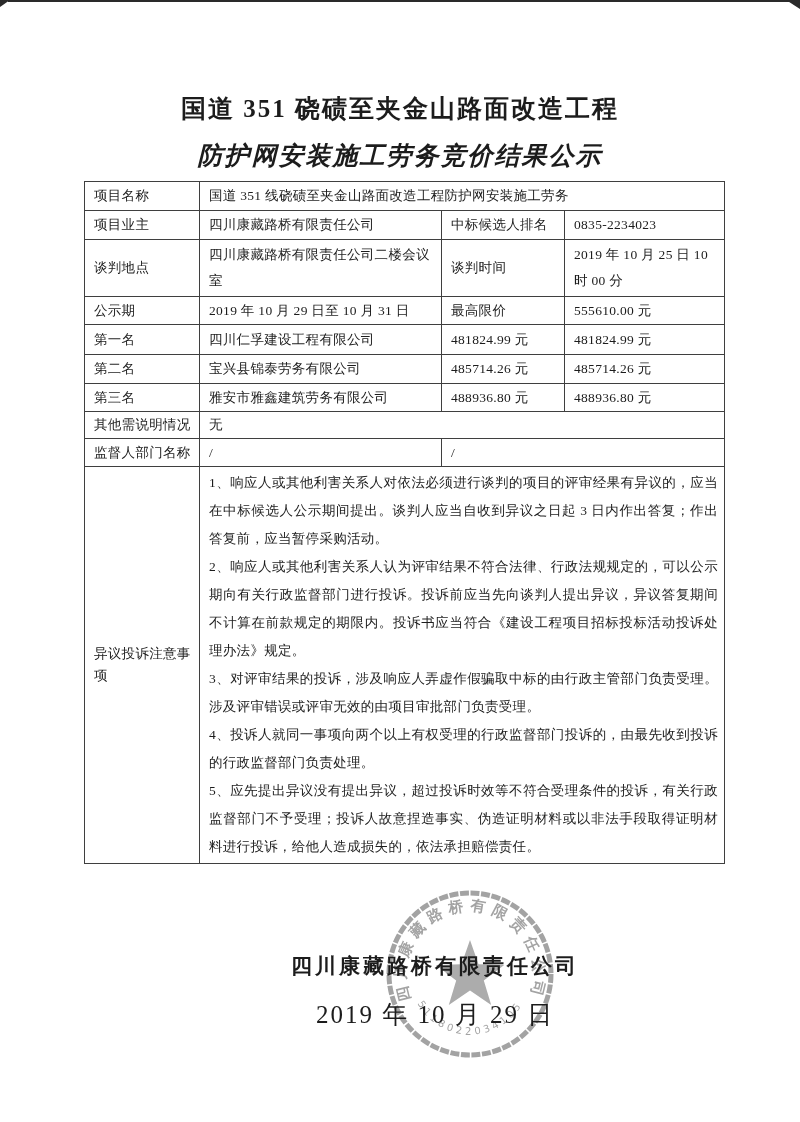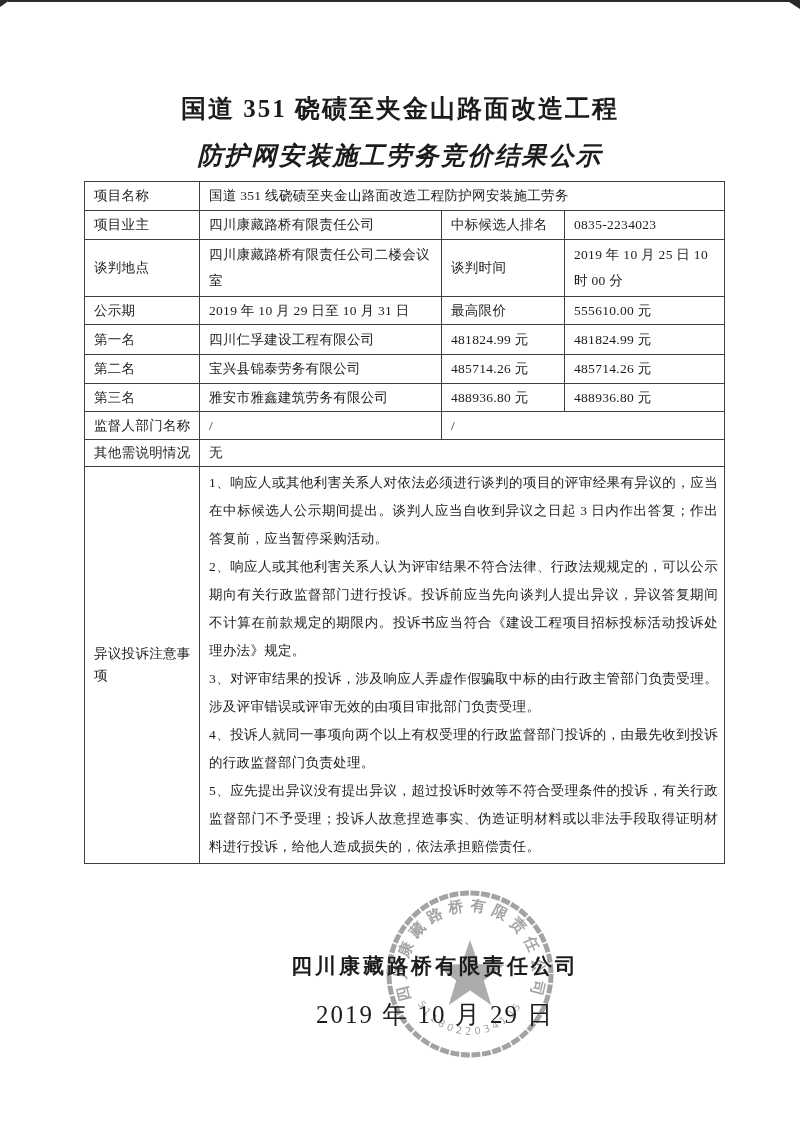--- a/index.html
+++ b/index.html
@@ -100,28 +100,28 @@
       <td>宝兴县锦泰劳务有限公司</td>
       <td>485714.26 元</td>
       <td>485714.26 元</td>
     </tr>
     <tr style="height:28px">
       <td class="lbl">第三名</td>
       <td>雅安市雅鑫建筑劳务有限公司</td>
       <td>488936.80 元</td>
       <td>488936.80 元</td>
     </tr>
+    <tr style="height:27px">
+      <td class="lbl">其他需说明情况</td>
+      <td colspan="3">无</td>
+    </tr>
     <tr style="height:28px">
       <td class="lbl">监督人部门名称</td>
       <td>/</td>
       <td colspan="2">/</td>
-    </tr>
-    <tr style="height:27px">
-      <td class="lbl">其他需说明情况</td>
-      <td colspan="3">无</td>
     </tr>
     <tr style="height:396px">
       <td class="lbl objection-label">异议投诉注意事项</td>
       <td colspan="3" class="objection-content">
         <p>1、响应人或其他利害关系人对依法必须进行谈判的项目的评审经果有异议的，应当在中标候选人公示期间提出。谈判人应当自收到异议之日起 3 日内作出答复；作出答复前，应当暂停采购活动。</p>
         <p>2、响应人或其他利害关系人认为评审结果不符合法律、行政法规规定的，可以公示期向有关行政监督部门进行投诉。投诉前应当先向谈判人提出异议，异议答复期间不计算在前款规定的期限内。投诉书应当符合《建设工程项目招标投标活动投诉处理办法》规定。</p>
         <p>3、对评审结果的投诉，涉及响应人弄虚作假骗取中标的由行政主管部门负责受理。涉及评审错误或评审无效的由项目审批部门负责受理。</p>
         <p>4、投诉人就同一事项向两个以上有权受理的行政监督部门投诉的，由最先收到投诉的行政监督部门负责处理。</p>
         <p>5、应先提出异议没有提出异议，超过投诉时效等不符合受理条件的投诉，有关行政监督部门不予受理；投诉人故意捏造事实、伪造证明材料或以非法手段取得证明材料进行投诉，给他人造成损失的，依法承担赔偿责任。</p>
       </td>

